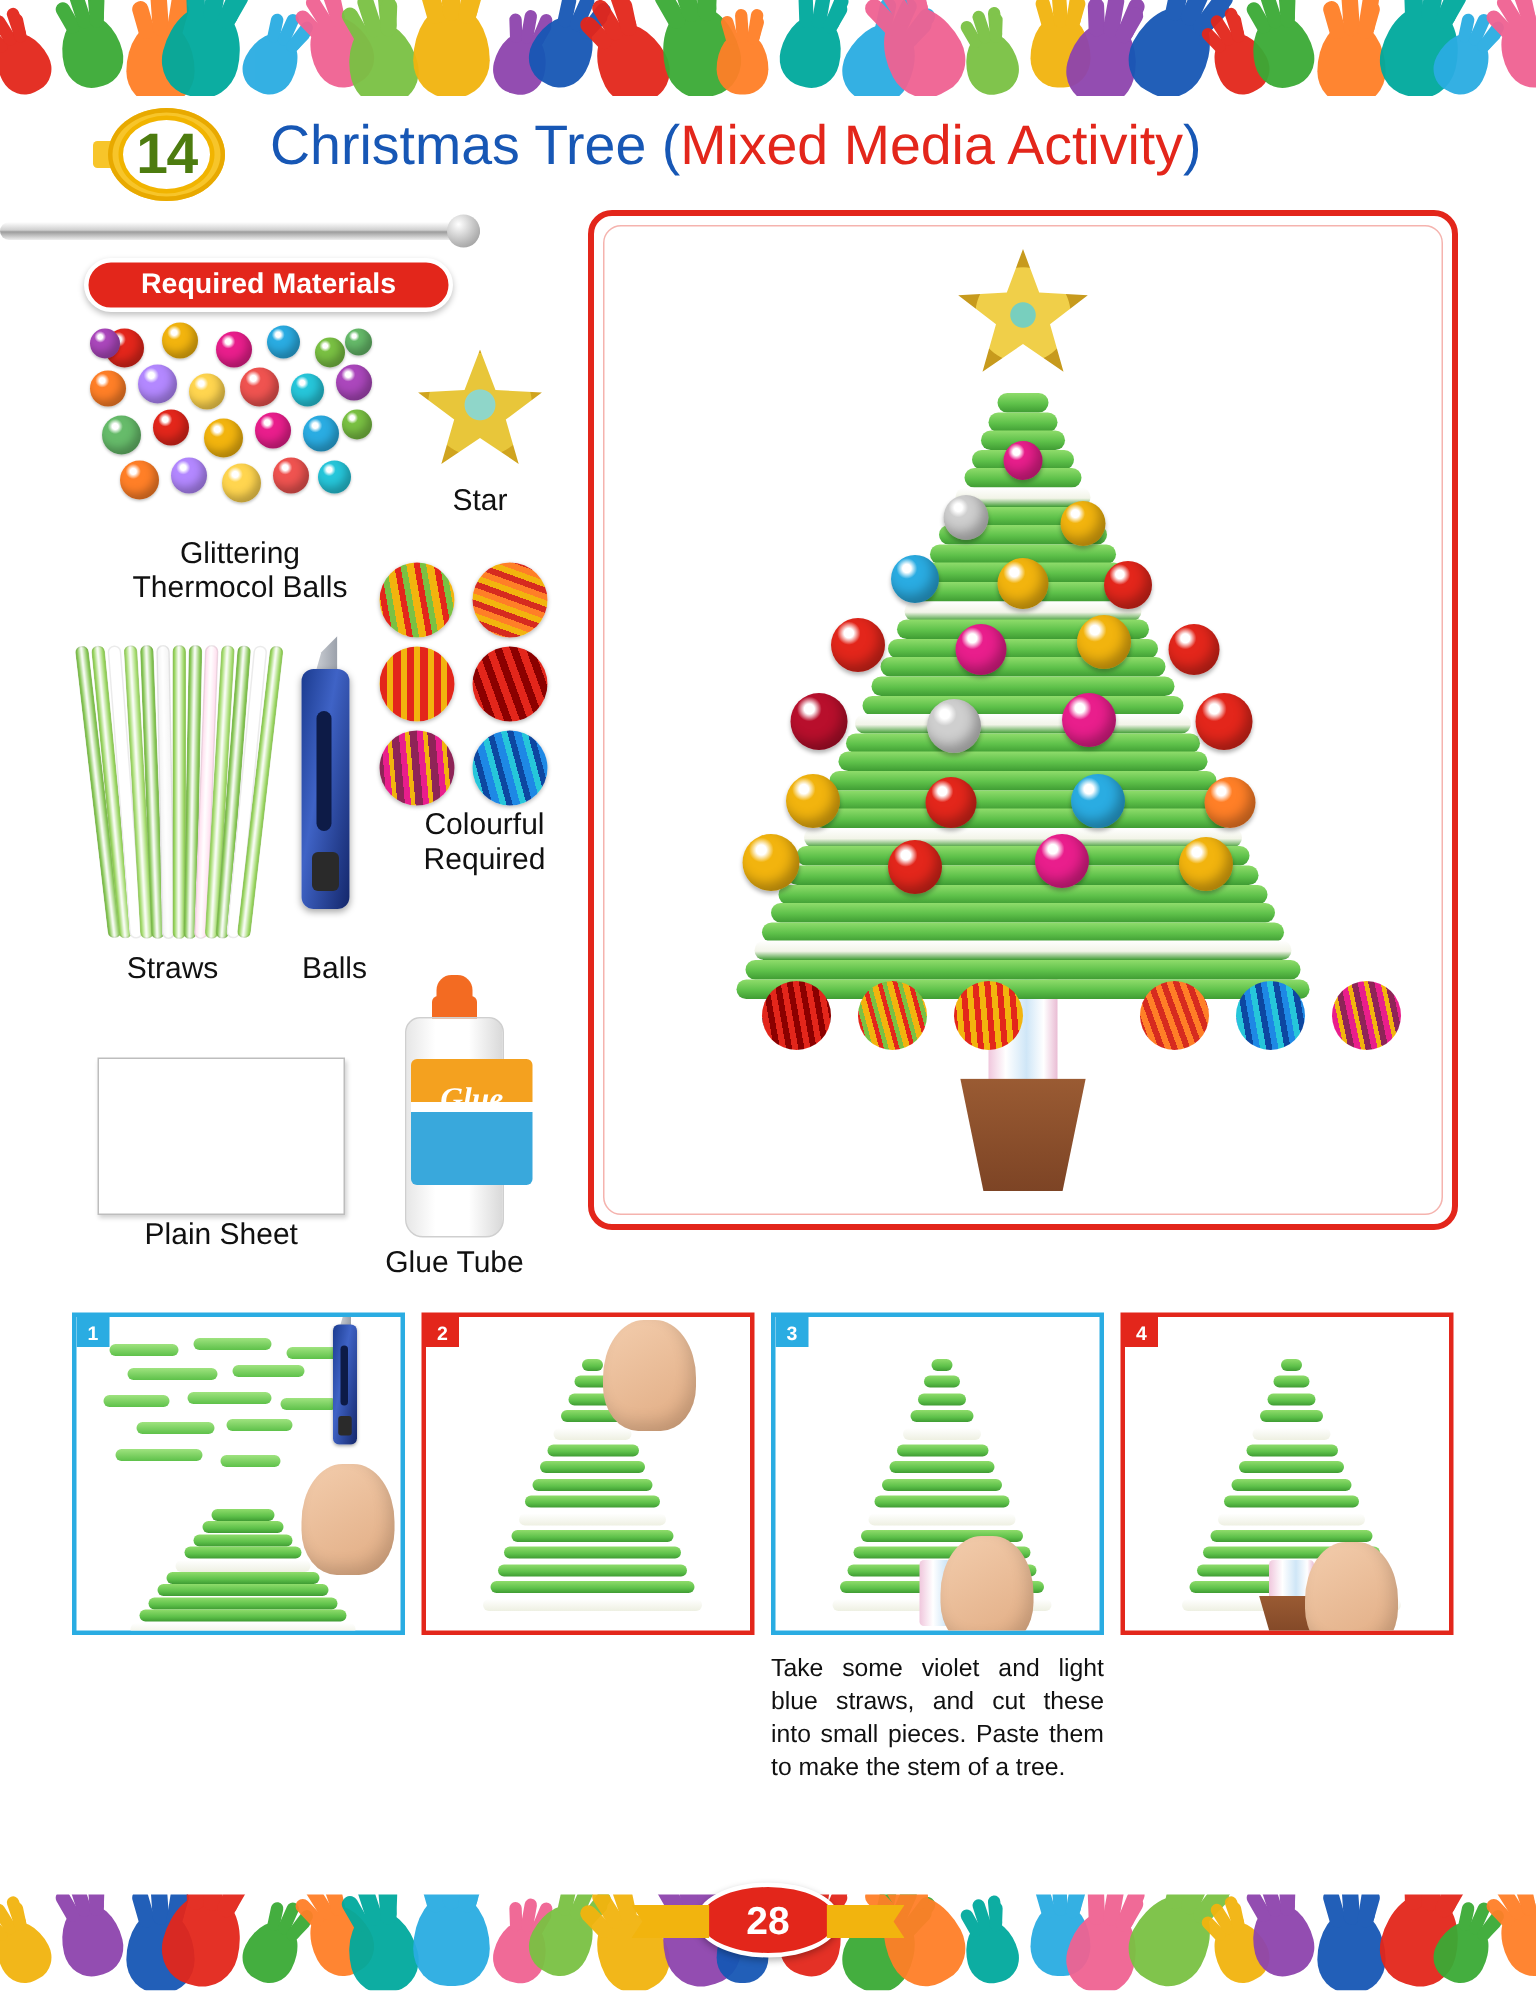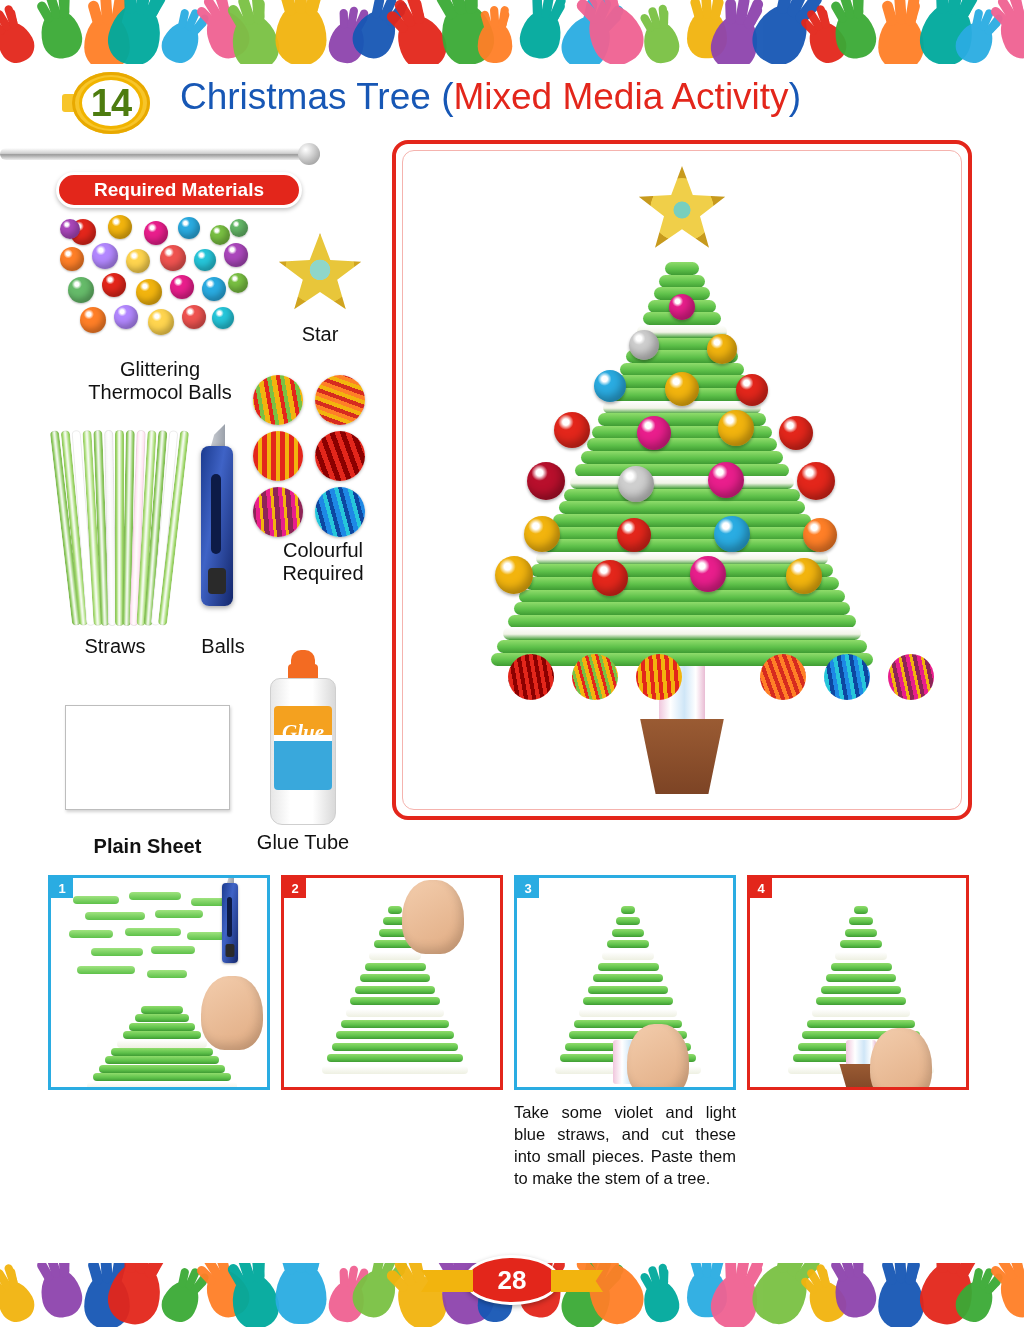--- a/index.html
+++ b/index.html
@@ -163,21 +163,21 @@
   .glue {
     position:relative; width:86px; height:175px;
   }
   .glue .bottle {
     position:absolute; left:10px; top:28px; width:66px; height:147px;
     background:linear-gradient(90deg,#e7e7e7,#ffffff 30%,#ffffff 65%,#d9d9d9);
     border-radius:10px 10px 12px 12px;
     border:1px solid #cfcfcf;
   }
   .glue .label {
-    position:absolute; left:14px; top:56px; width:58px; height:84px;
+    position:absolute; left:14px; top:56px; width:81px; height:84px;
     background:linear-gradient(#f4a11f 0 34%, #ffffff 34% 42%, #39a8dc 42% 100%);
     border-radius:4px;
   }
   .glue .label span {
     position:absolute; left:0; right:0; top:14px; text-align:center;
     font-family:"Liberation Serif", serif;
     font-style:italic; font-weight:bold; color:#ffffff; font-size:21px;
   }
   .glue .neck {
     position:absolute; left:28px; top:14px; width:30px; height:22px;
@@ -475,21 +475,21 @@
         <div class="sticker" style="left: 62px; top: 112px; background: repeating-linear-gradient(75deg, rgb(30, 136, 229) 0px, rgb(30, 136, 229) 5px, rgb(38, 198, 218) 5px, rgb(38, 198, 218) 9px, rgb(13, 71, 161) 9px, rgb(13, 71, 161) 13px);"></div>
       </div>
     <div class="caption" style="width:140px; margin-top:4px;">
       <div>Colourful</div>
       <div>Required</div>
     </div>
   </div>
 
   <div style="position:absolute; left:20px; top:490px;">
     <div class="plain-sheet"></div>
-    <div class="caption" style="width:165px; margin-top:25px;font-weight:bold;">Plain Sheet</div>
+    <div class="caption" style="width:165px; margin-top:2px;">Plain Sheet</div>
   </div>
 
   <div style="position:absolute; left:215px; top:435px;">
     <div class="glue">
       <div class="cap"></div>
         <div class="neck"></div>
         <div class="bottle"></div>
       <div class="label">
           <span>Glue</span>
         </div>

